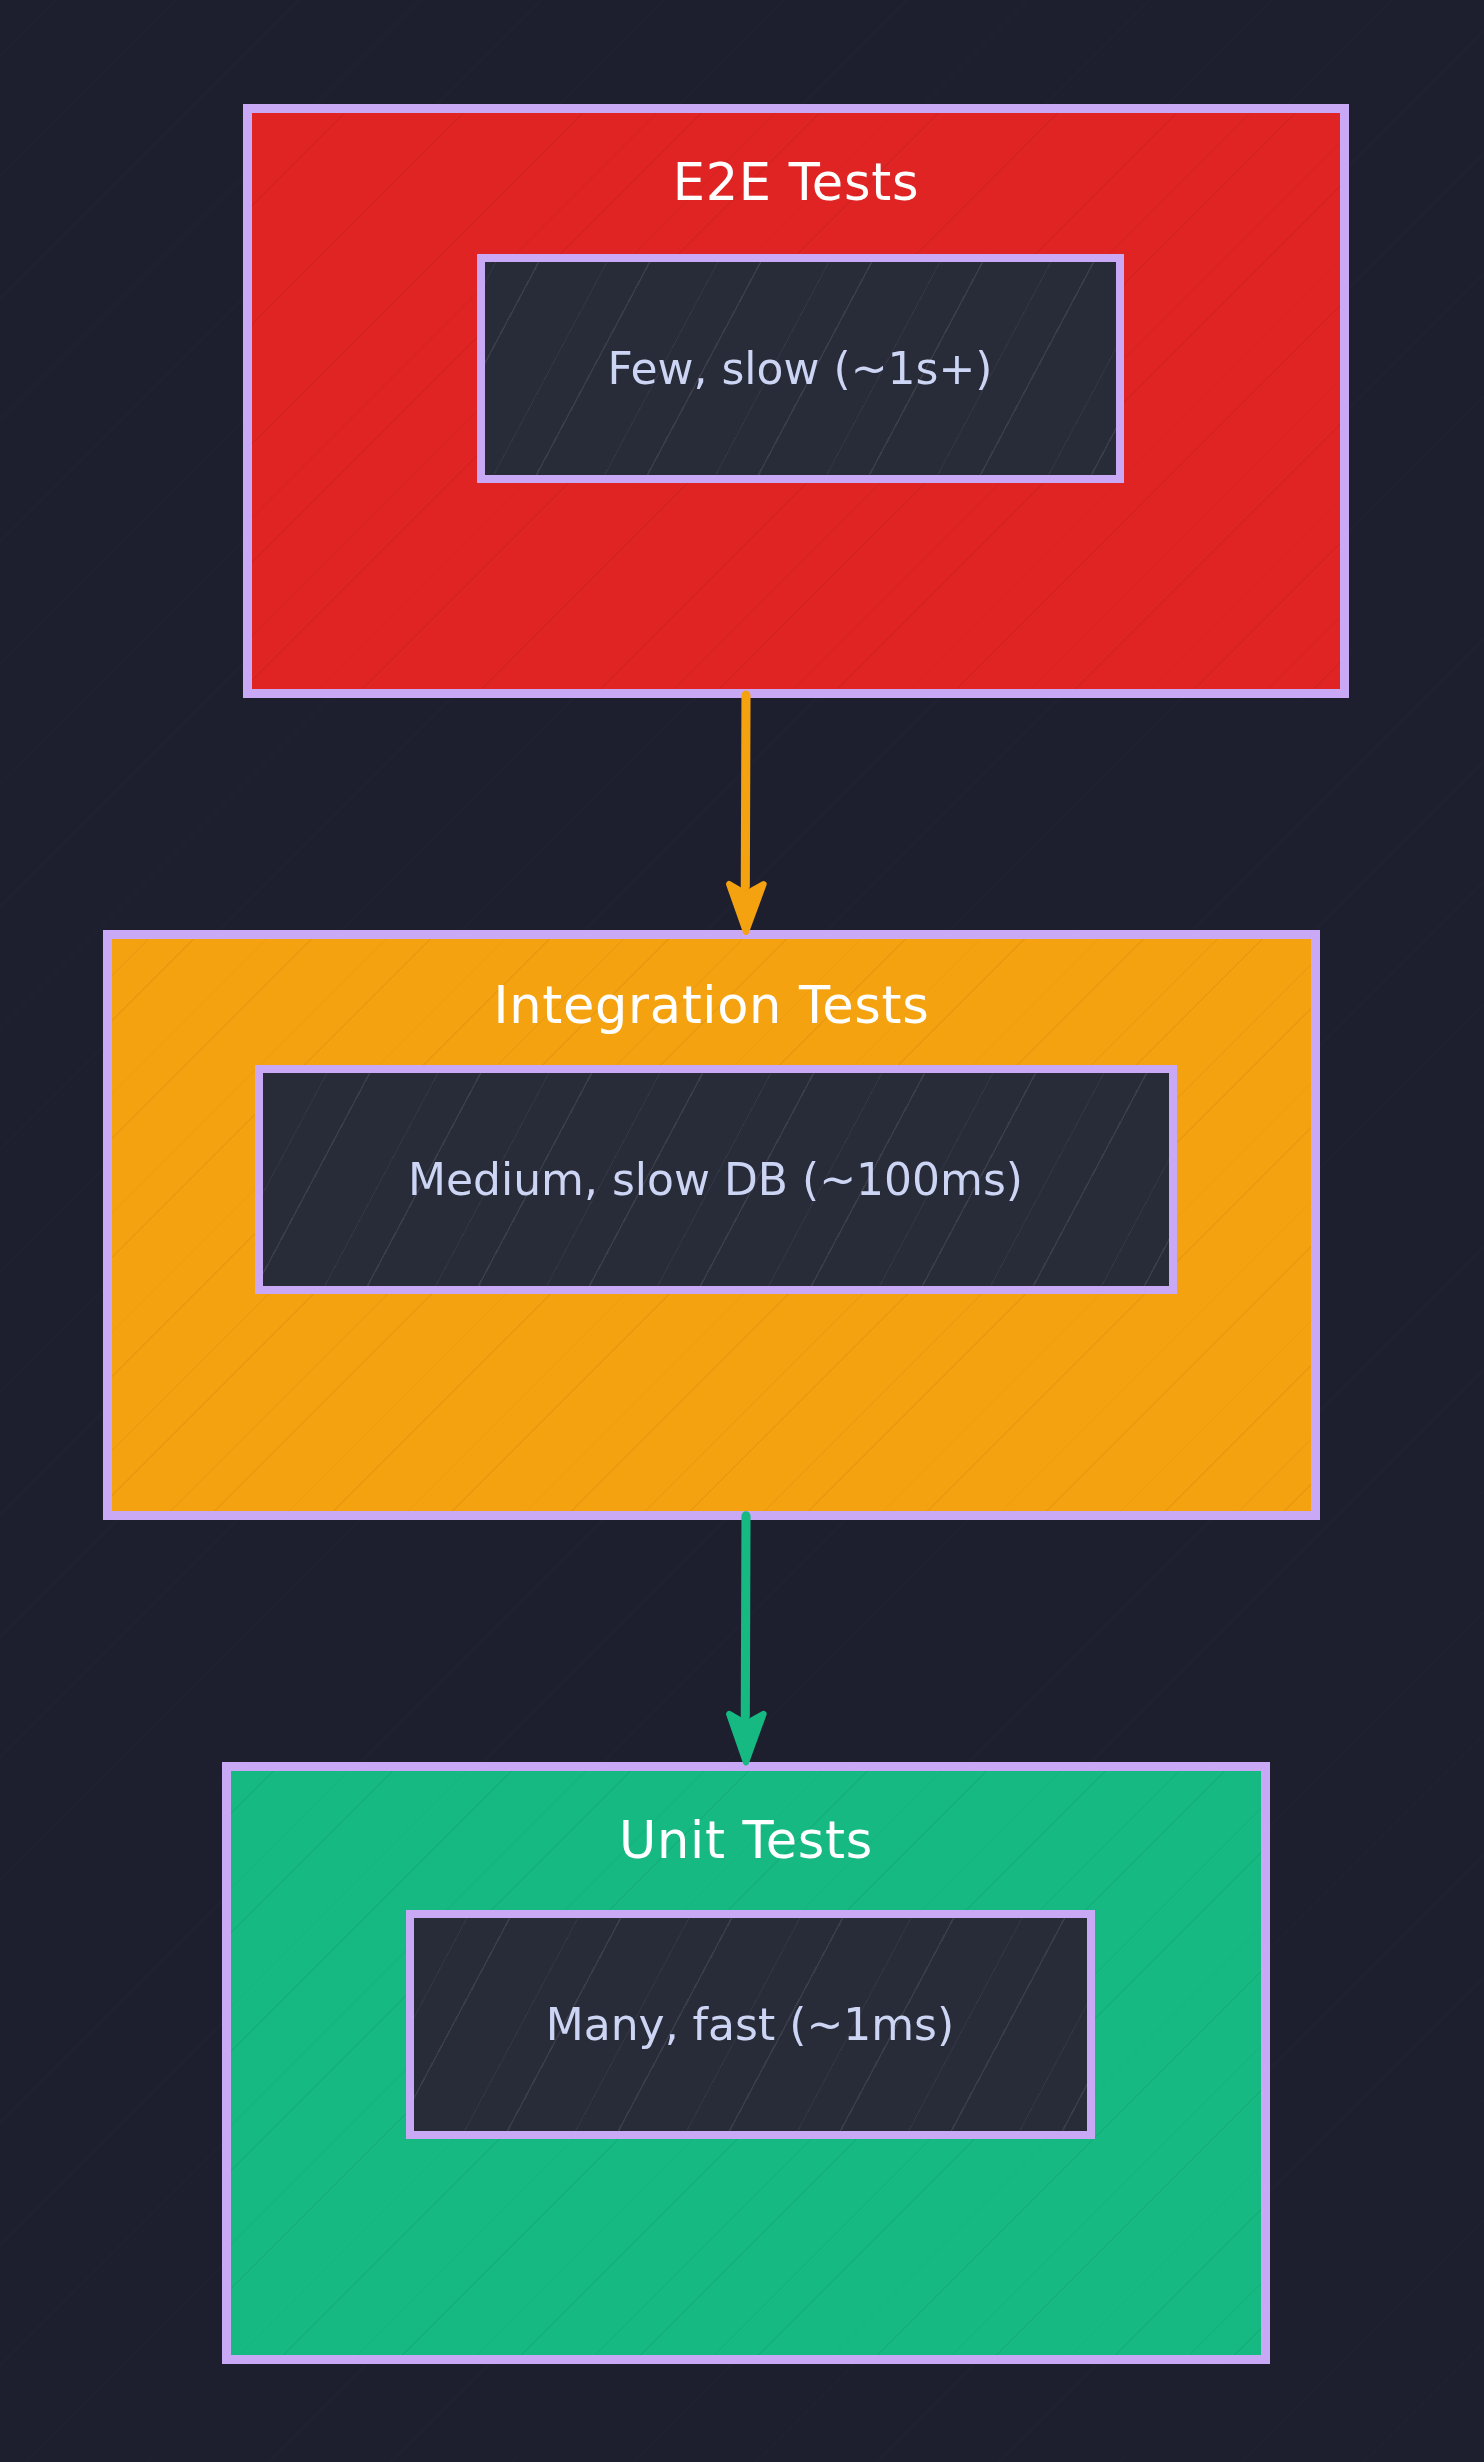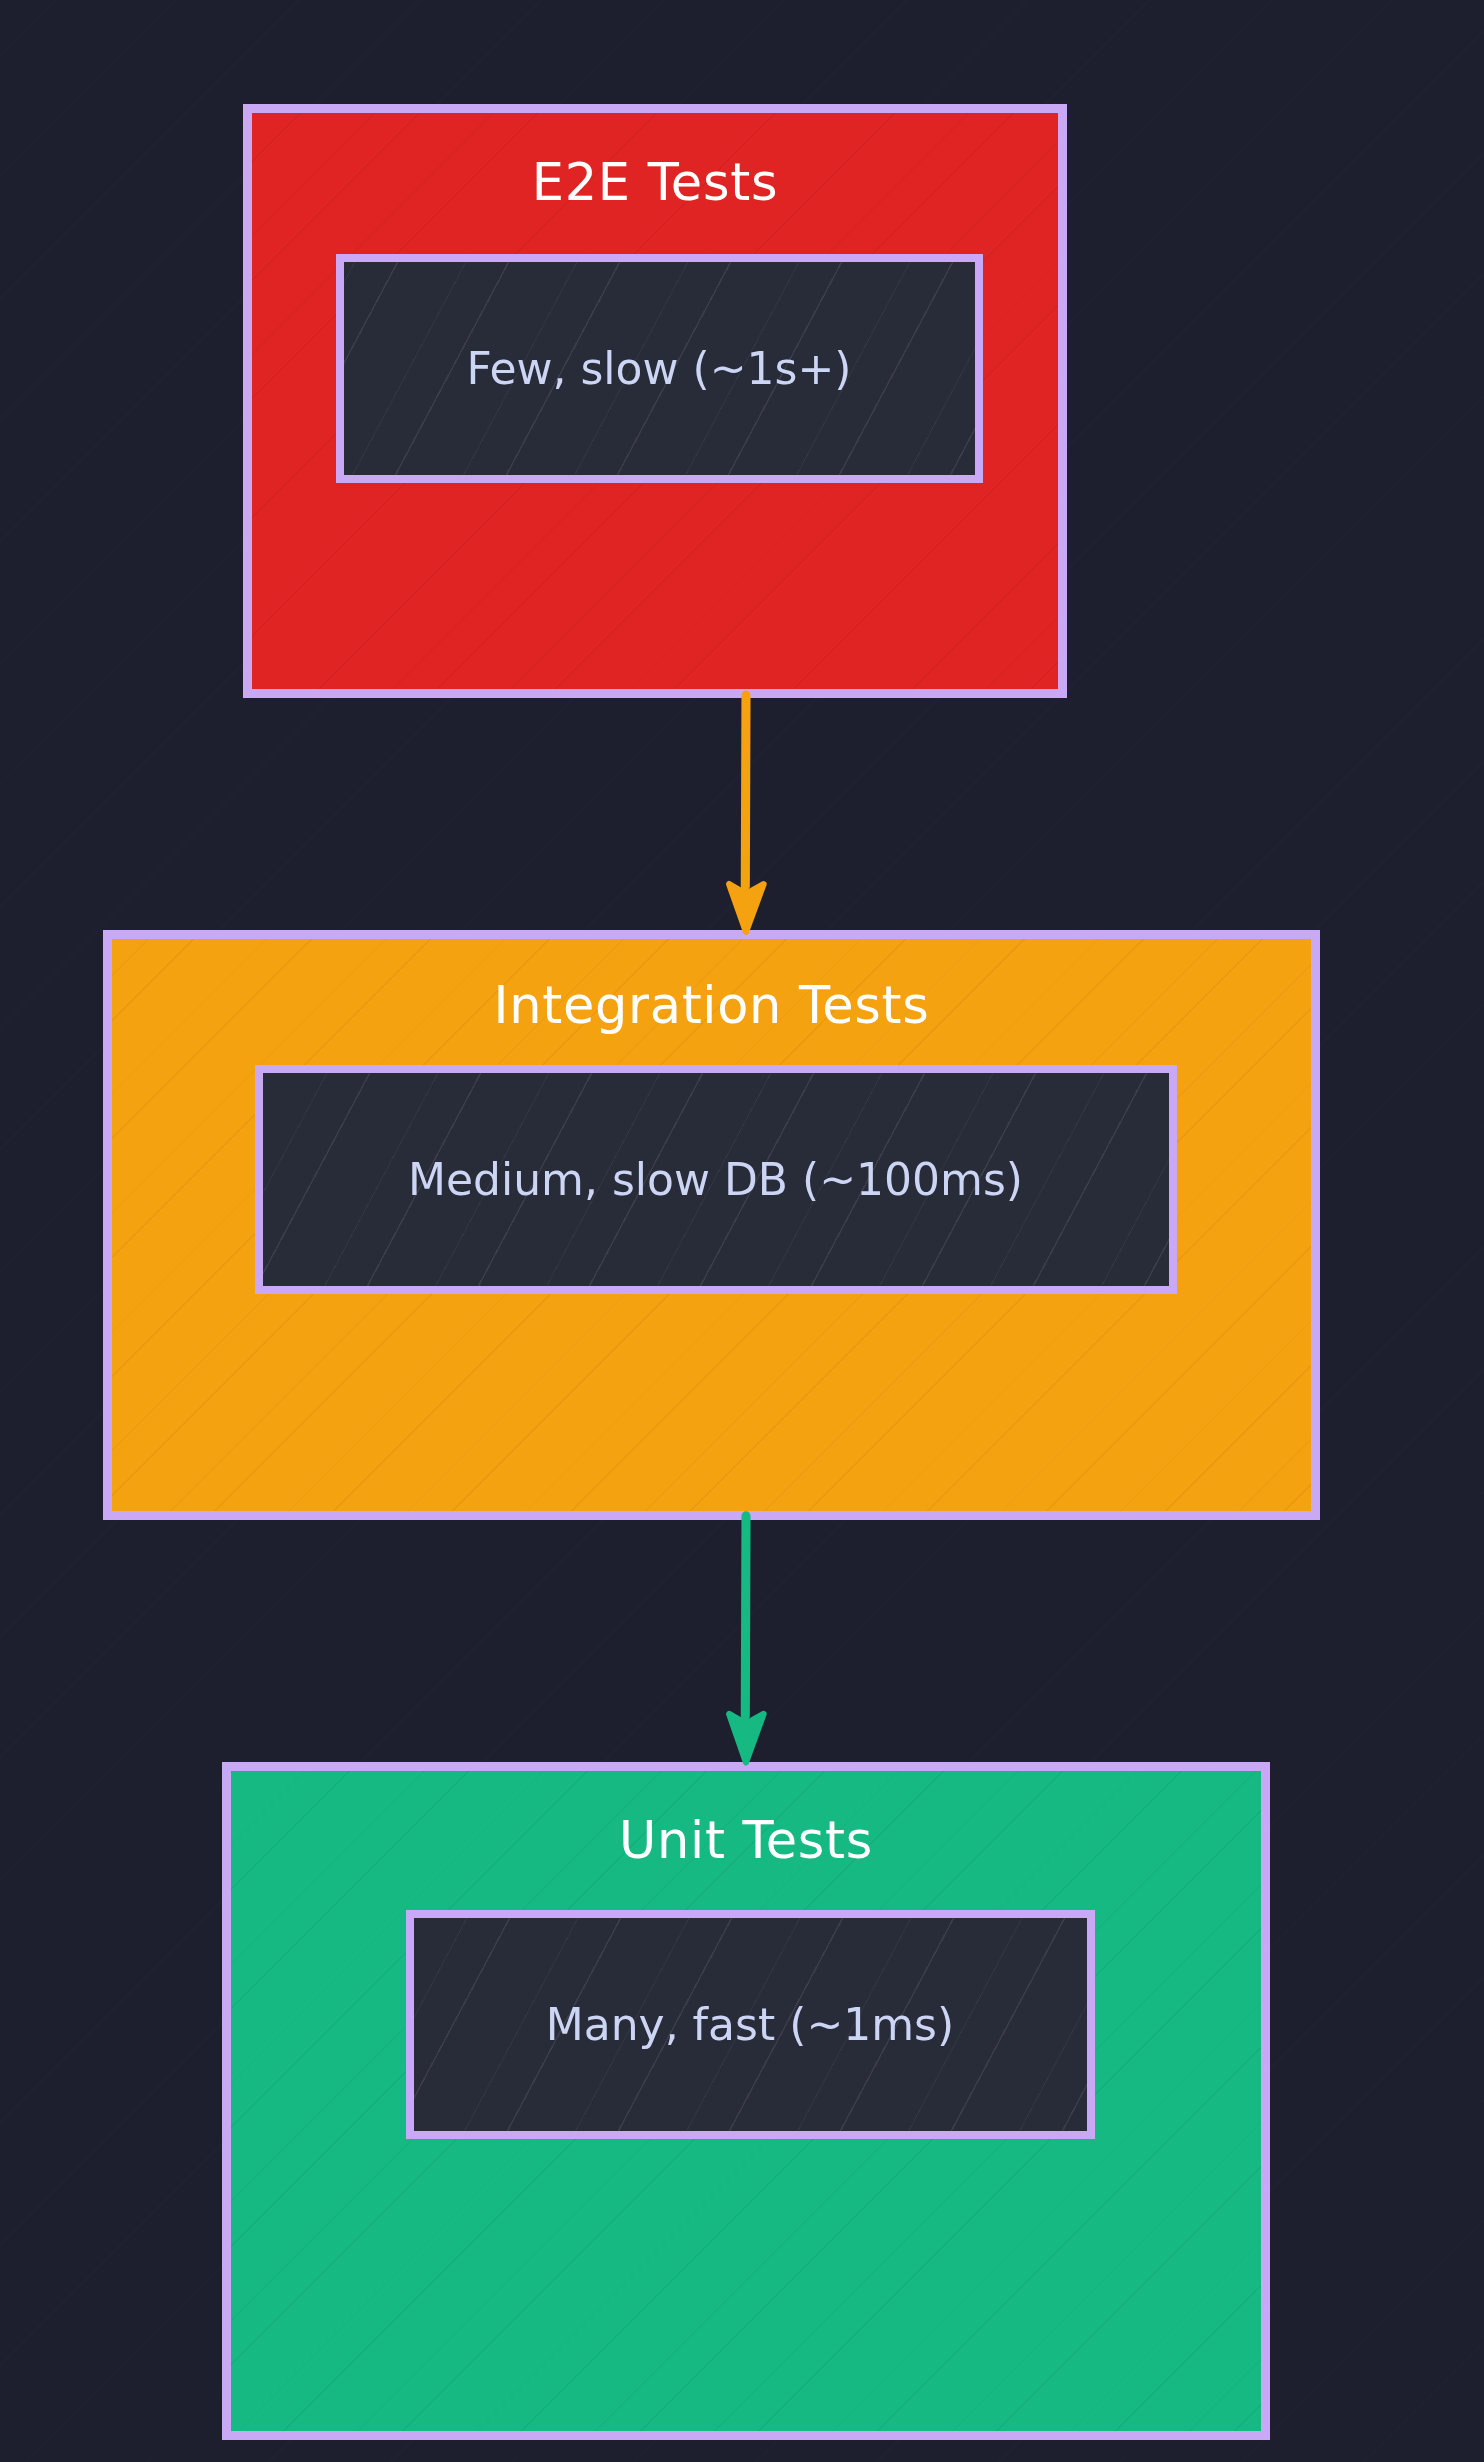--- a/index.html
+++ b/index.html
@@ -48,31 +48,31 @@
         rgba(0,0,0,0.00) 50px,
         rgba(0,0,0,0.035) 50px,
         rgba(0,0,0,0.035) 51px,
         rgba(0,0,0,0.00) 51px,
         rgba(0,0,0,0.00) 84px
       );
   }
 
   #node-e2e {
     left: 243px;  top: 104px;
-    width: 824px; height: 594px;
+    width: 1106px; height: 594px;
     background: #E02424;
   }
   #node-integration {
     left: 103px;  top: 930px;
     width: 1217px; height: 590px;
     background: #F5A211;
   }
   #node-unit {
     left: 222px;  top: 1762px;
-    width: 1048px; height: 678px;
+    width: 1048px; height: 602px;
     background: #16B981;
   }
 
   
   .node-title {
     position: relative;
     z-index: 3;
     color: #FFFFFF;
     font-size: 51px;
     line-height: 1;

